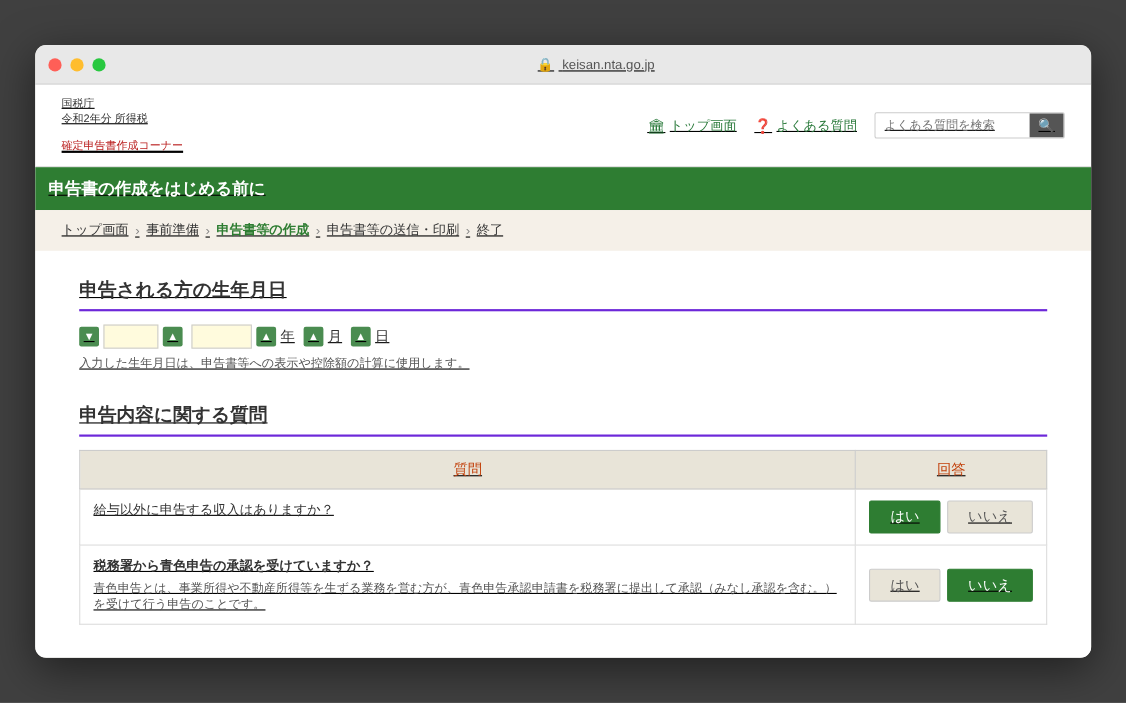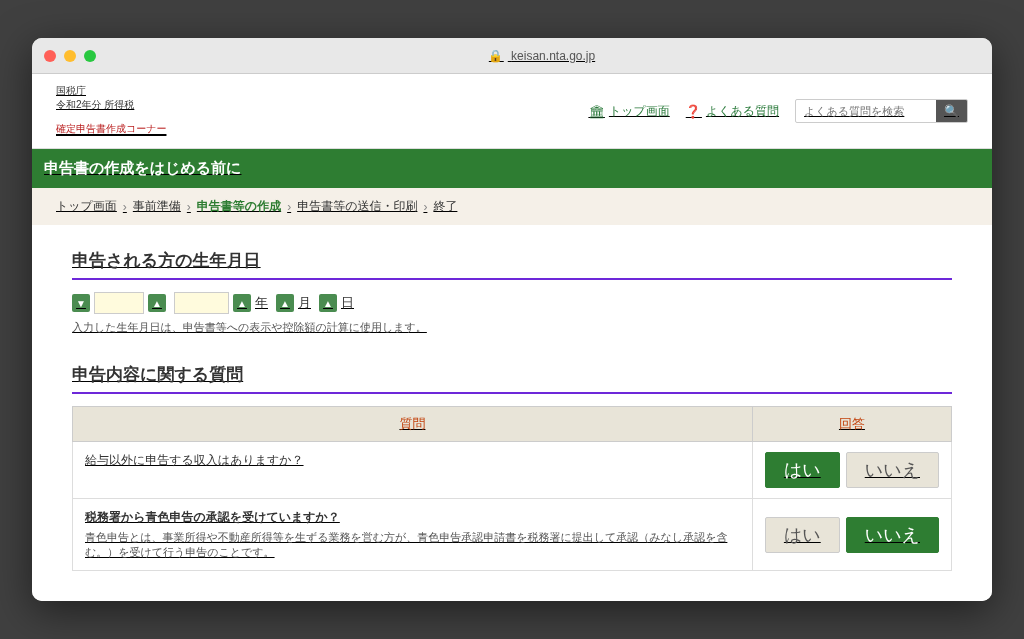--- a/index.html
+++ b/index.html
@@ -219,21 +219,21 @@
       width: 160px;
       text-align: center;
     }
     .answer-buttons {
       display: flex;
       gap: 6px;
       justify-content: center;
     }
     .answer-btn {
       padding: 5px 18px;
-      font-size: 18px;
+      font-size: 13px;
       border: 1px solid #ccc;
       border-radius: 2px;
       cursor: pointer;
       text-align: right;
     }
     .answer-btn.yes-active {
       background: #2e7d32;
       color: white;
       border-color: #2e7d32;
     }

